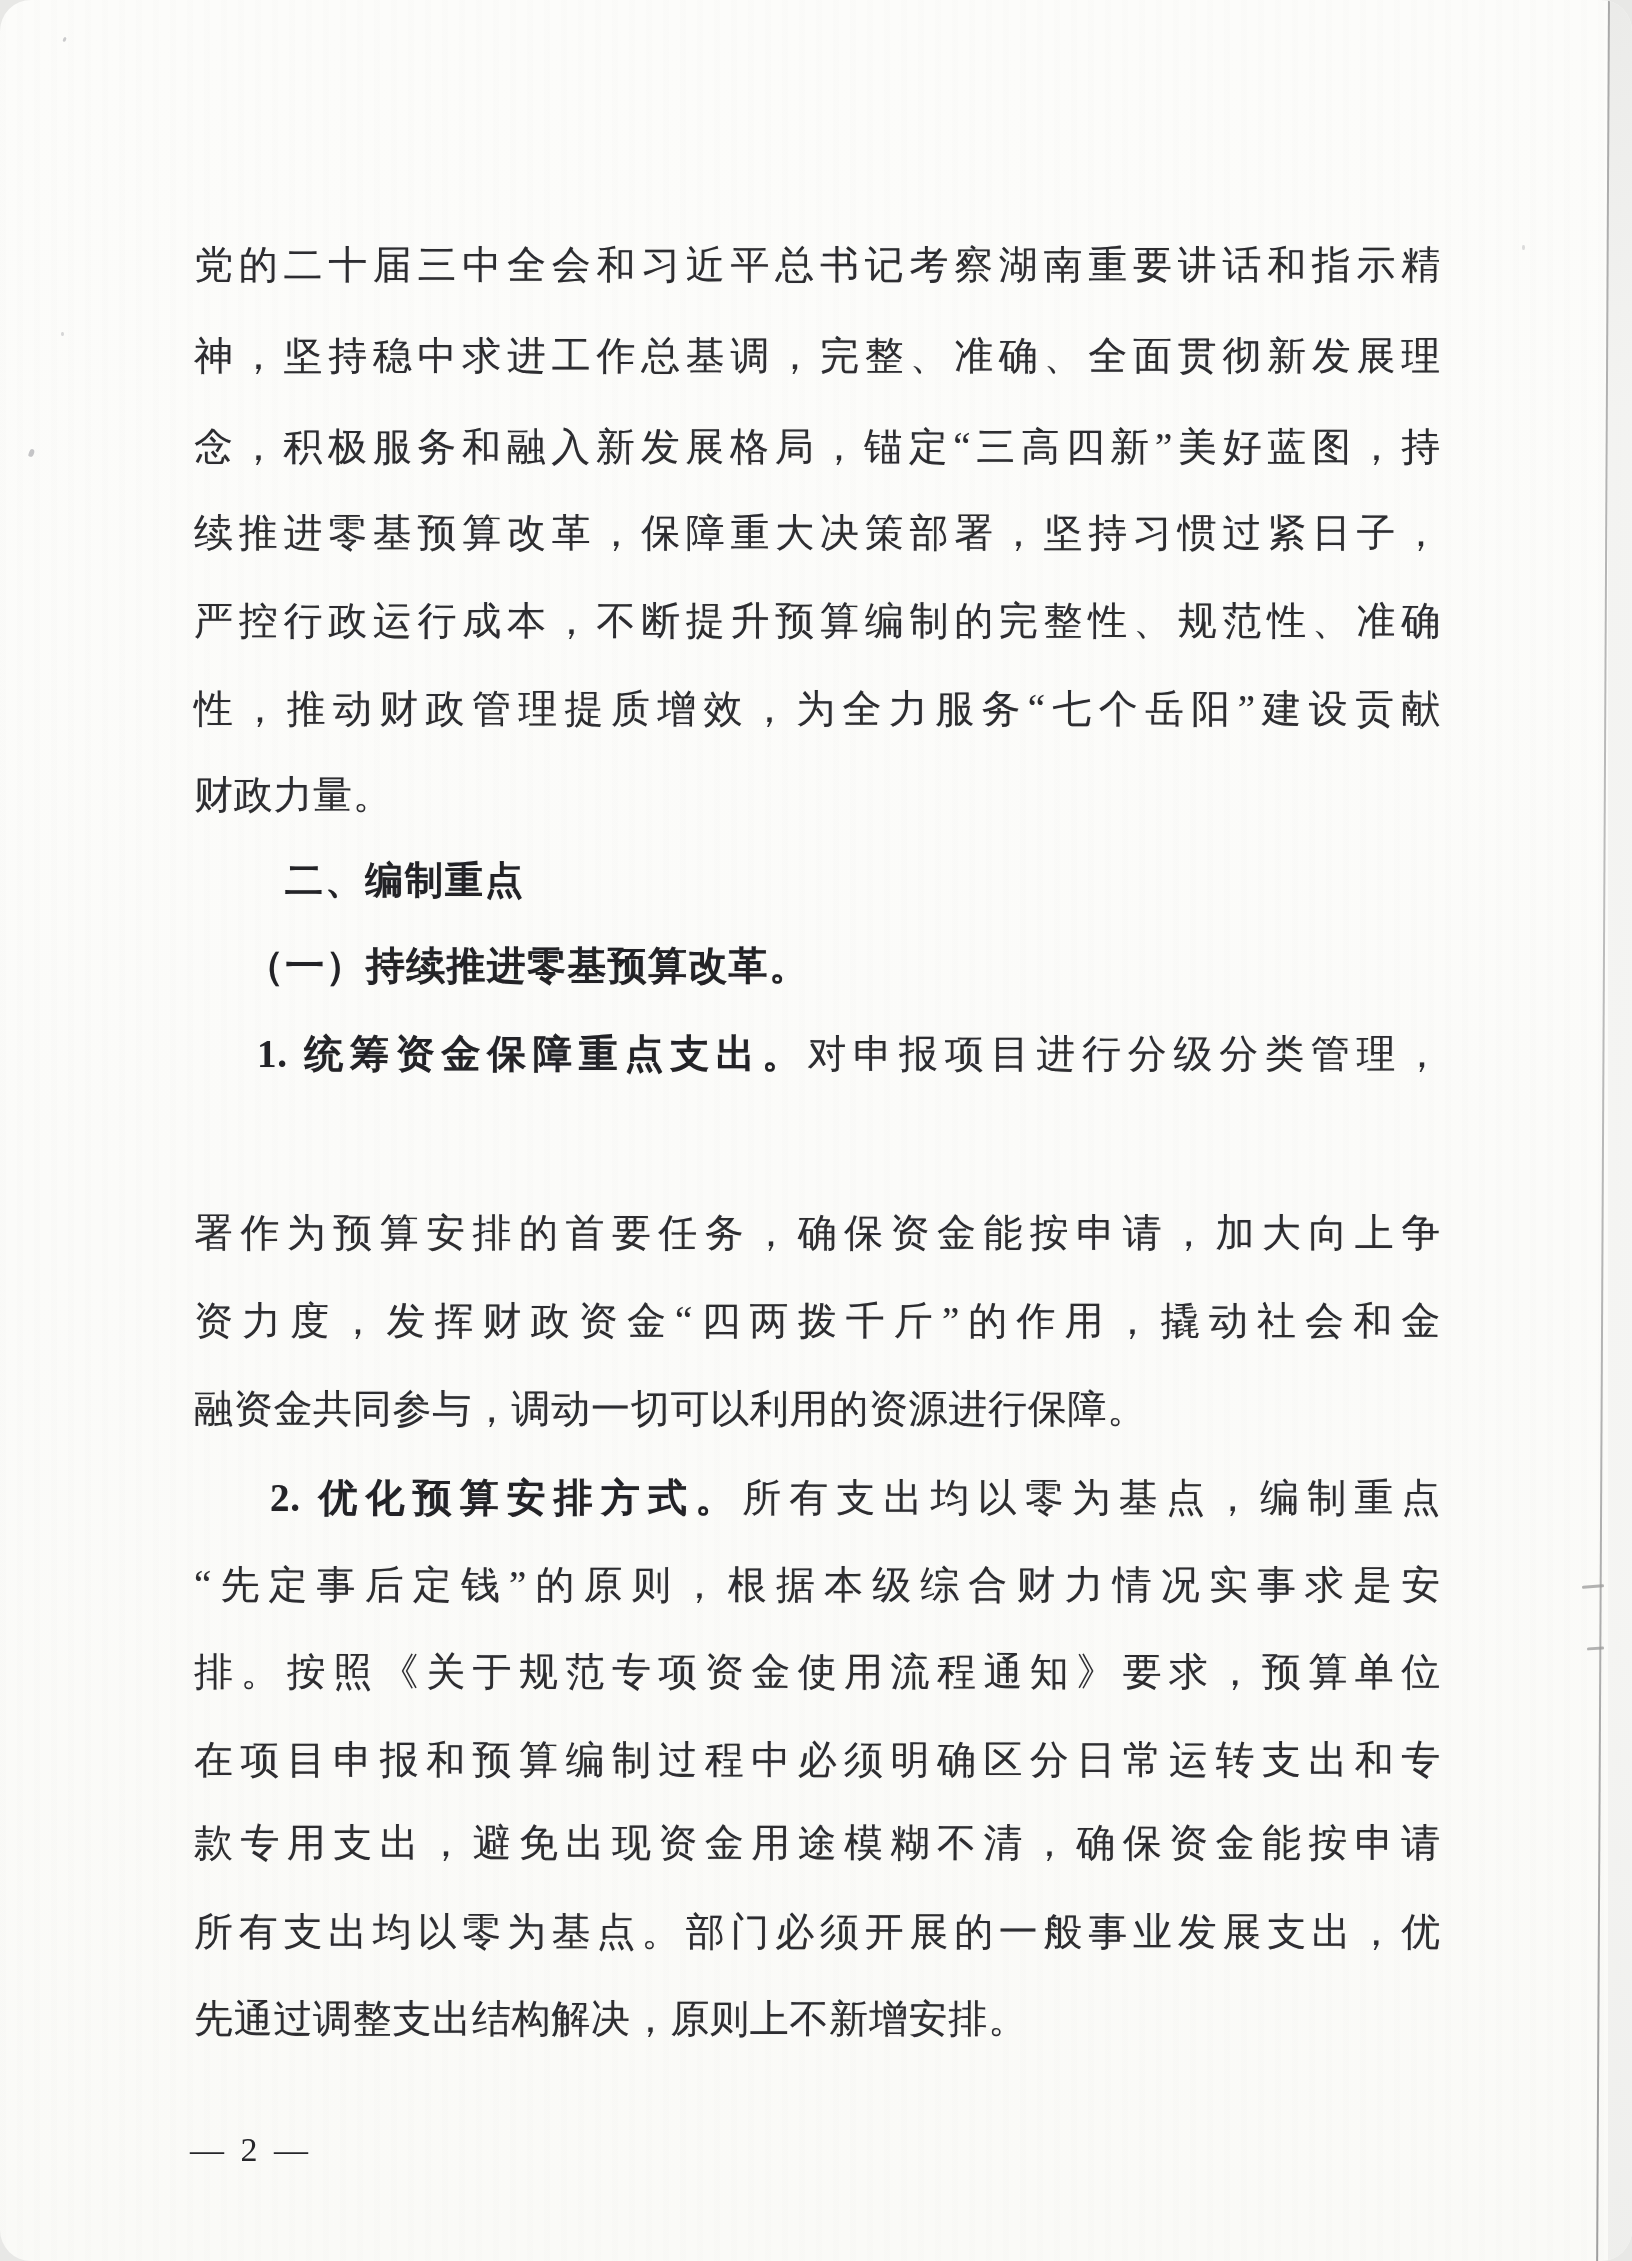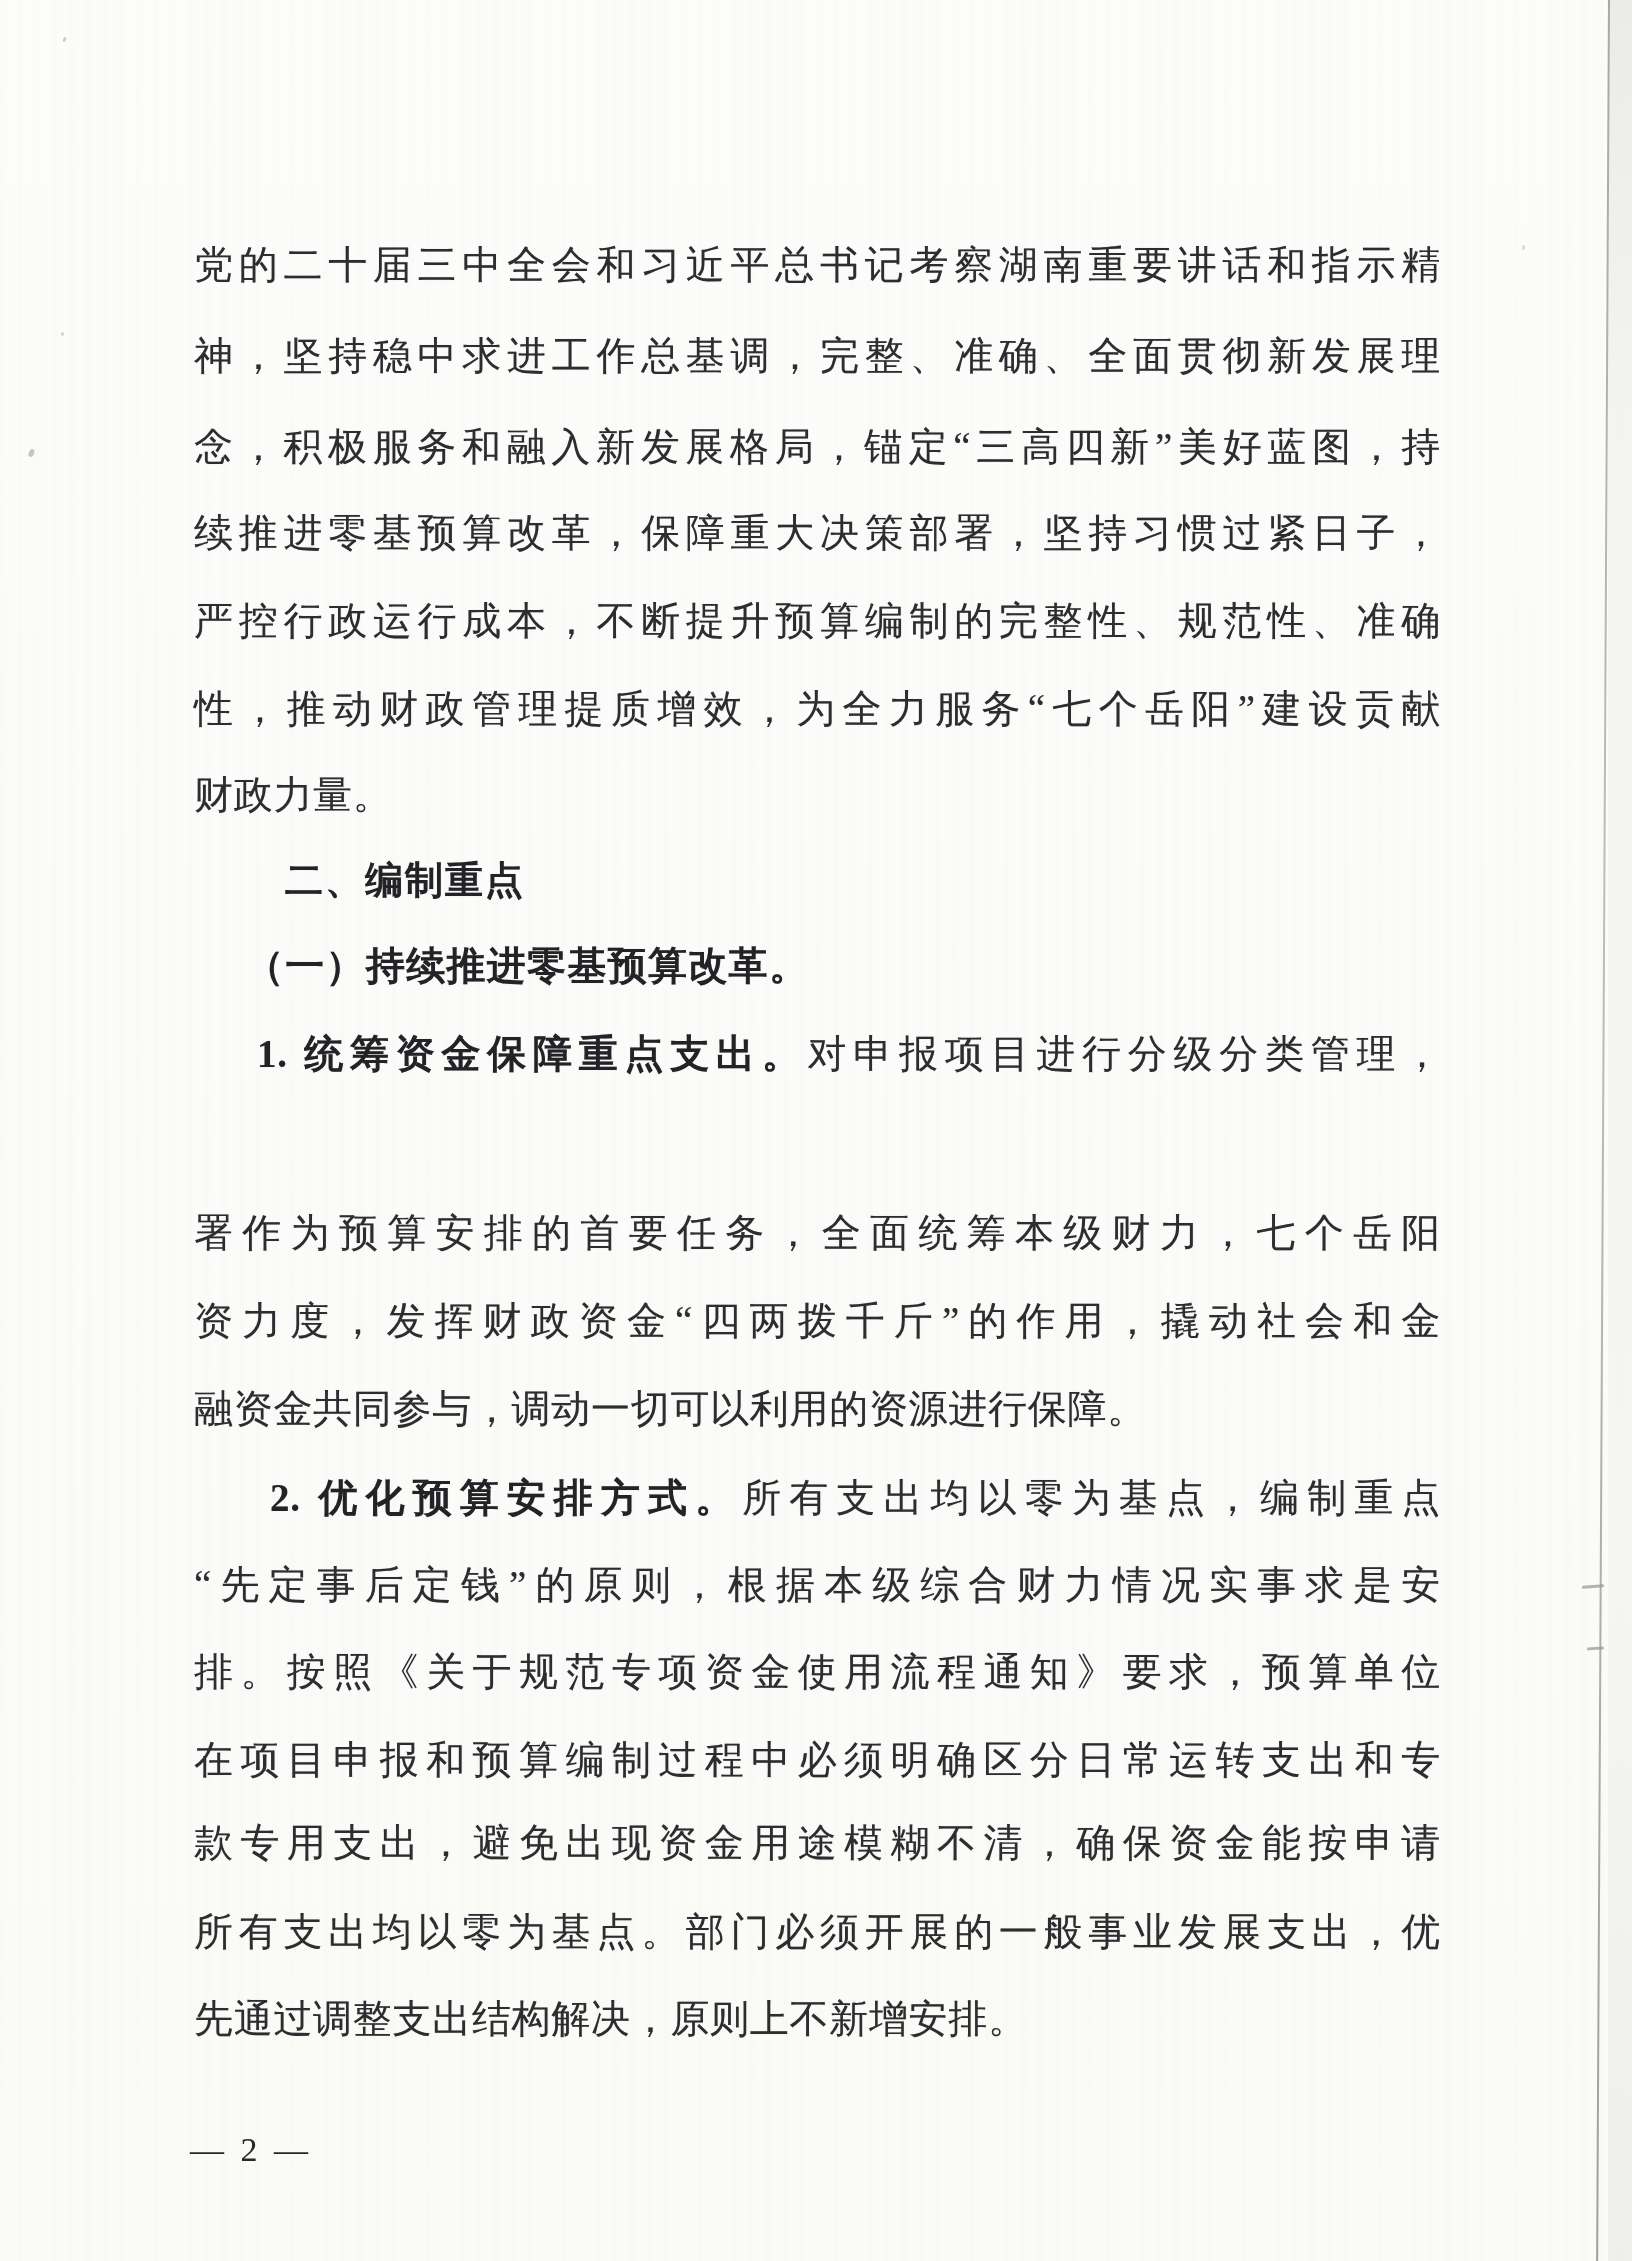--- a/index.html
+++ b/index.html
@@ -9,20 +9,21 @@
   }
   .scan-page {
     position: relative;
     width: 1632px;
     height: 2261px;
     background:
       repeating-linear-gradient(90deg, rgba(120,120,120,0.012) 0px, rgba(120,120,120,0.012) 6px, rgba(0,0,0,0) 6px, rgba(0,0,0,0) 17px),
       linear-gradient(180deg, #fcfcfa 0%, #fbfbf9 55%, #fafaf7 100%);
     overflow: hidden;
     font-family: "Liberation Serif", "DejaVu Serif", serif;
+    border-radius: 31px;
   }
   
   .edge-shade {
     position: absolute;
     top: 0;
     left: 1608px;
     width: 24px;
     height: 2261px;
     background: linear-gradient(180deg, #e9e9e7 0%, #f2f2f0 18%, #f4f4f2 70%, #ededeb 100%);
     opacity: 0.9;
@@ -111,21 +112,21 @@
       <div class="text-line justify" style="top: 240px; left: 194px; width: 1247px;"><span>党的二十届三中全会和习近平总书记考察湖南重要讲话和指示精</span></div>
       <div class="text-line justify" style="top: 331px; left: 194px; width: 1247px;"><span>神，坚持稳中求进工作总基调，完整、准确、全面贯彻新发展理</span></div>
       <div class="text-line justify" style="top: 422px; left: 194px; width: 1247px;"><span>念，积极服务和融入新发展格局，锚定“三高四新”美好蓝图，持</span></div>
       <div class="text-line justify" style="top: 596px; left: 194px; width: 1247px;"><span>严控行政运行成本，不断提升预算编制的完整性、规范性、准确</span></div>
       <div class="text-line justify" style="top: 508px; left: 194px; width: 1247px;"><span>续推进零基预算改革，保障重大决策部署，坚持习惯过紧日子，</span></div>
       <div class="text-line justify" style="top: 684px; left: 194px; width: 1247px;"><span>性，推动财政管理提质增效，为全力服务“七个岳阳”建设贡献</span></div>
       <div class="text-line" style="top: 770px; left: 194px;"><span>财政力量。</span></div>
       <div class="text-line hei" style="top: 856px; left: 285px;"><span class="lead-bold">二、编制重点</span></div>
       <div class="text-line kai" style="top: 941px; left: 245px;"><span class="lead-bold">（一）持续推进零基预算改革。</span></div>
       <div class="text-line justify" style="top: 1029px; left: 257px; width: 1185px;"><span class="lead-bold">1. 统筹资金保障重点支出。</span><span>对申报项目进行分级分类管理，</span></div>
-      <div class="text-line justify" style="top: 1208px; left: 194px; width: 1247px;"><span>署作为预算安排的首要任务，全面统筹本级财力，七个岳阳</span></div>
+      <div class="text-line justify" style="top: 1208px; left: 194px; width: 1247px;"><span>署作为预算安排的首要任务，确保资金能按申请，加大向上争</span></div>
       <div class="text-line justify" style="top: 1296px; left: 194px; width: 1247px;"><span>资力度，发挥财政资金“四两拨千斤”的作用，撬动社会和金</span></div>
       <div class="text-line" style="top: 1384px; left: 194px;"><span>融资金共同参与，调动一切可以利用的资源进行保障。</span></div>
       <div class="text-line justify" style="top: 1473px; left: 270px; width: 1171px;"><span class="lead-bold">2. 优化预算安排方式。</span><span>所有支出均以零为基点，编制重点</span></div>
       <div class="text-line justify" style="top: 1647px; left: 194px; width: 1247px;"><span>排。按照《关于规范专项资金使用流程通知》要求，预算单位</span></div>
       <div class="text-line justify" style="top: 1560px; left: 194px; width: 1247px;"><span>“先定事后定钱”的原则，根据本级综合财力情况实事求是安</span></div>
       <div class="text-line justify" style="top: 1735px; left: 194px; width: 1247px;"><span>在项目申报和预算编制过程中必须明确区分日常运转支出和专</span></div>
       <div class="text-line justify" style="top: 1818px; left: 194px; width: 1247px;"><span>款专用支出，避免出现资金用途模糊不清，确保资金能按申请</span></div>
       <div class="text-line justify" style="top: 1907px; left: 194px; width: 1247px;"><span>所有支出均以零为基点。部门必须开展的一般事业发展支出，优</span></div>
       <div class="text-line" style="top: 1994px; left: 194px;"><span>先通过调整支出结构解决，原则上不新增安排。</span></div>
     </div>

